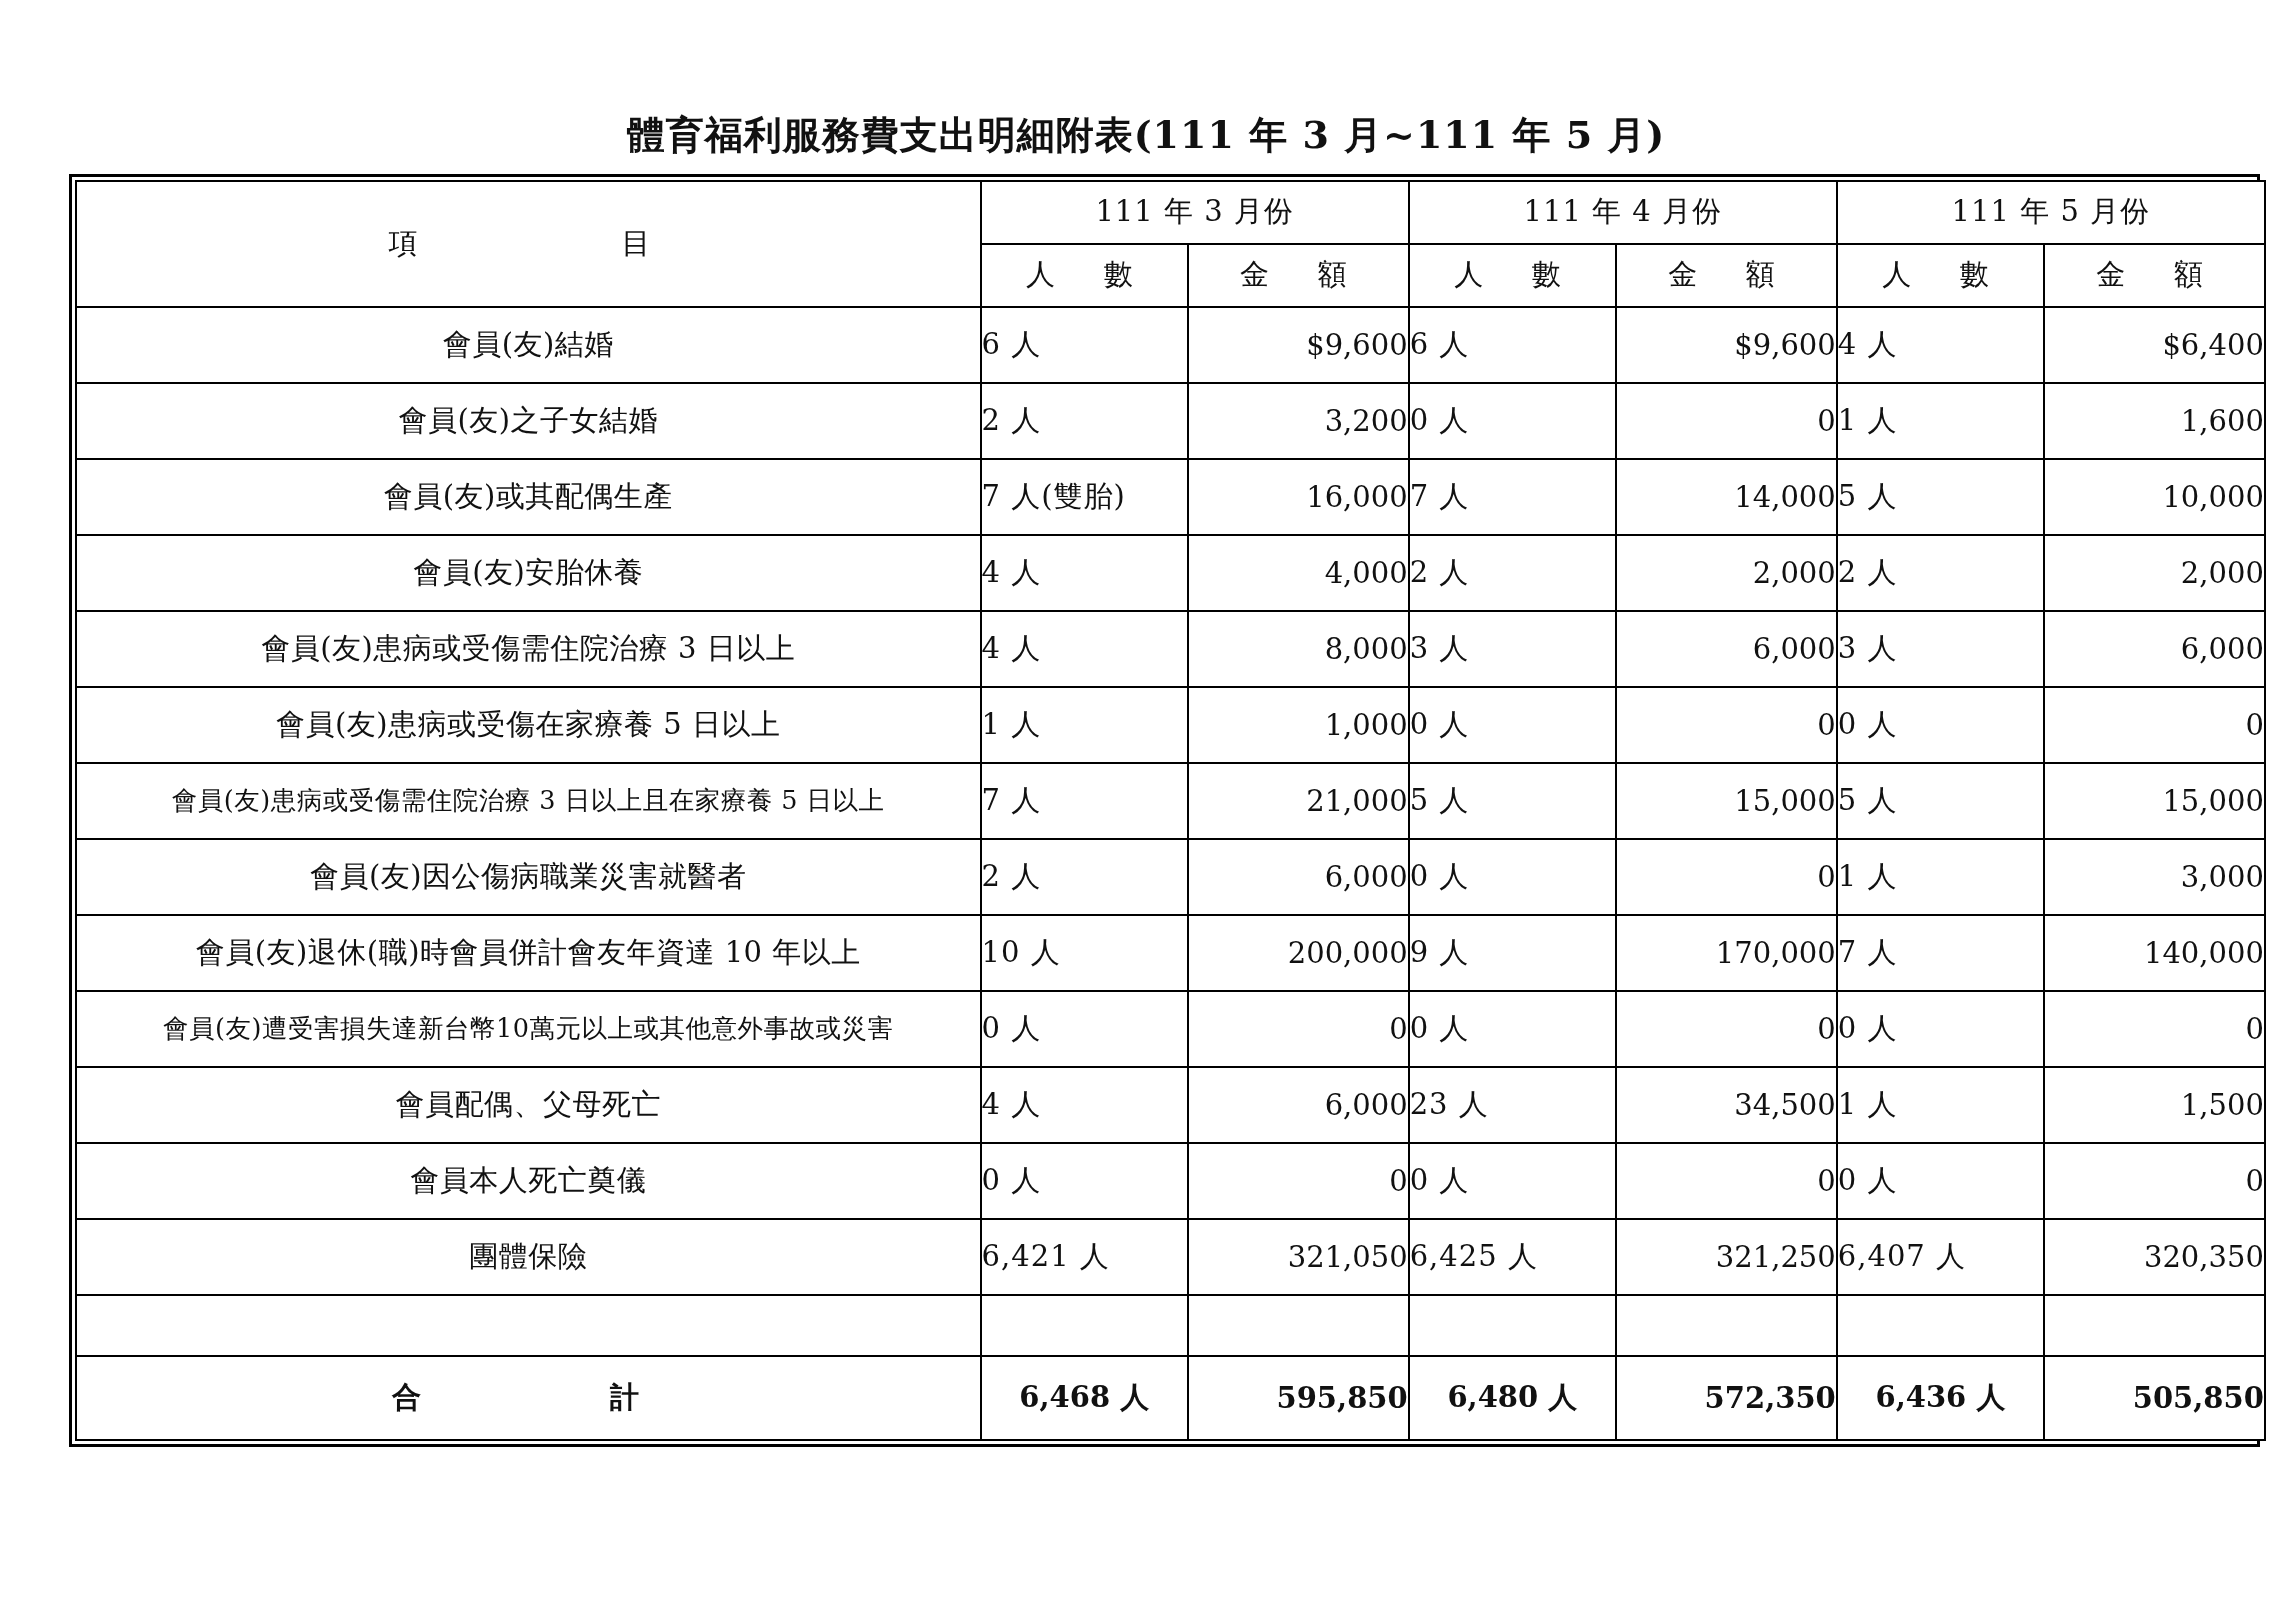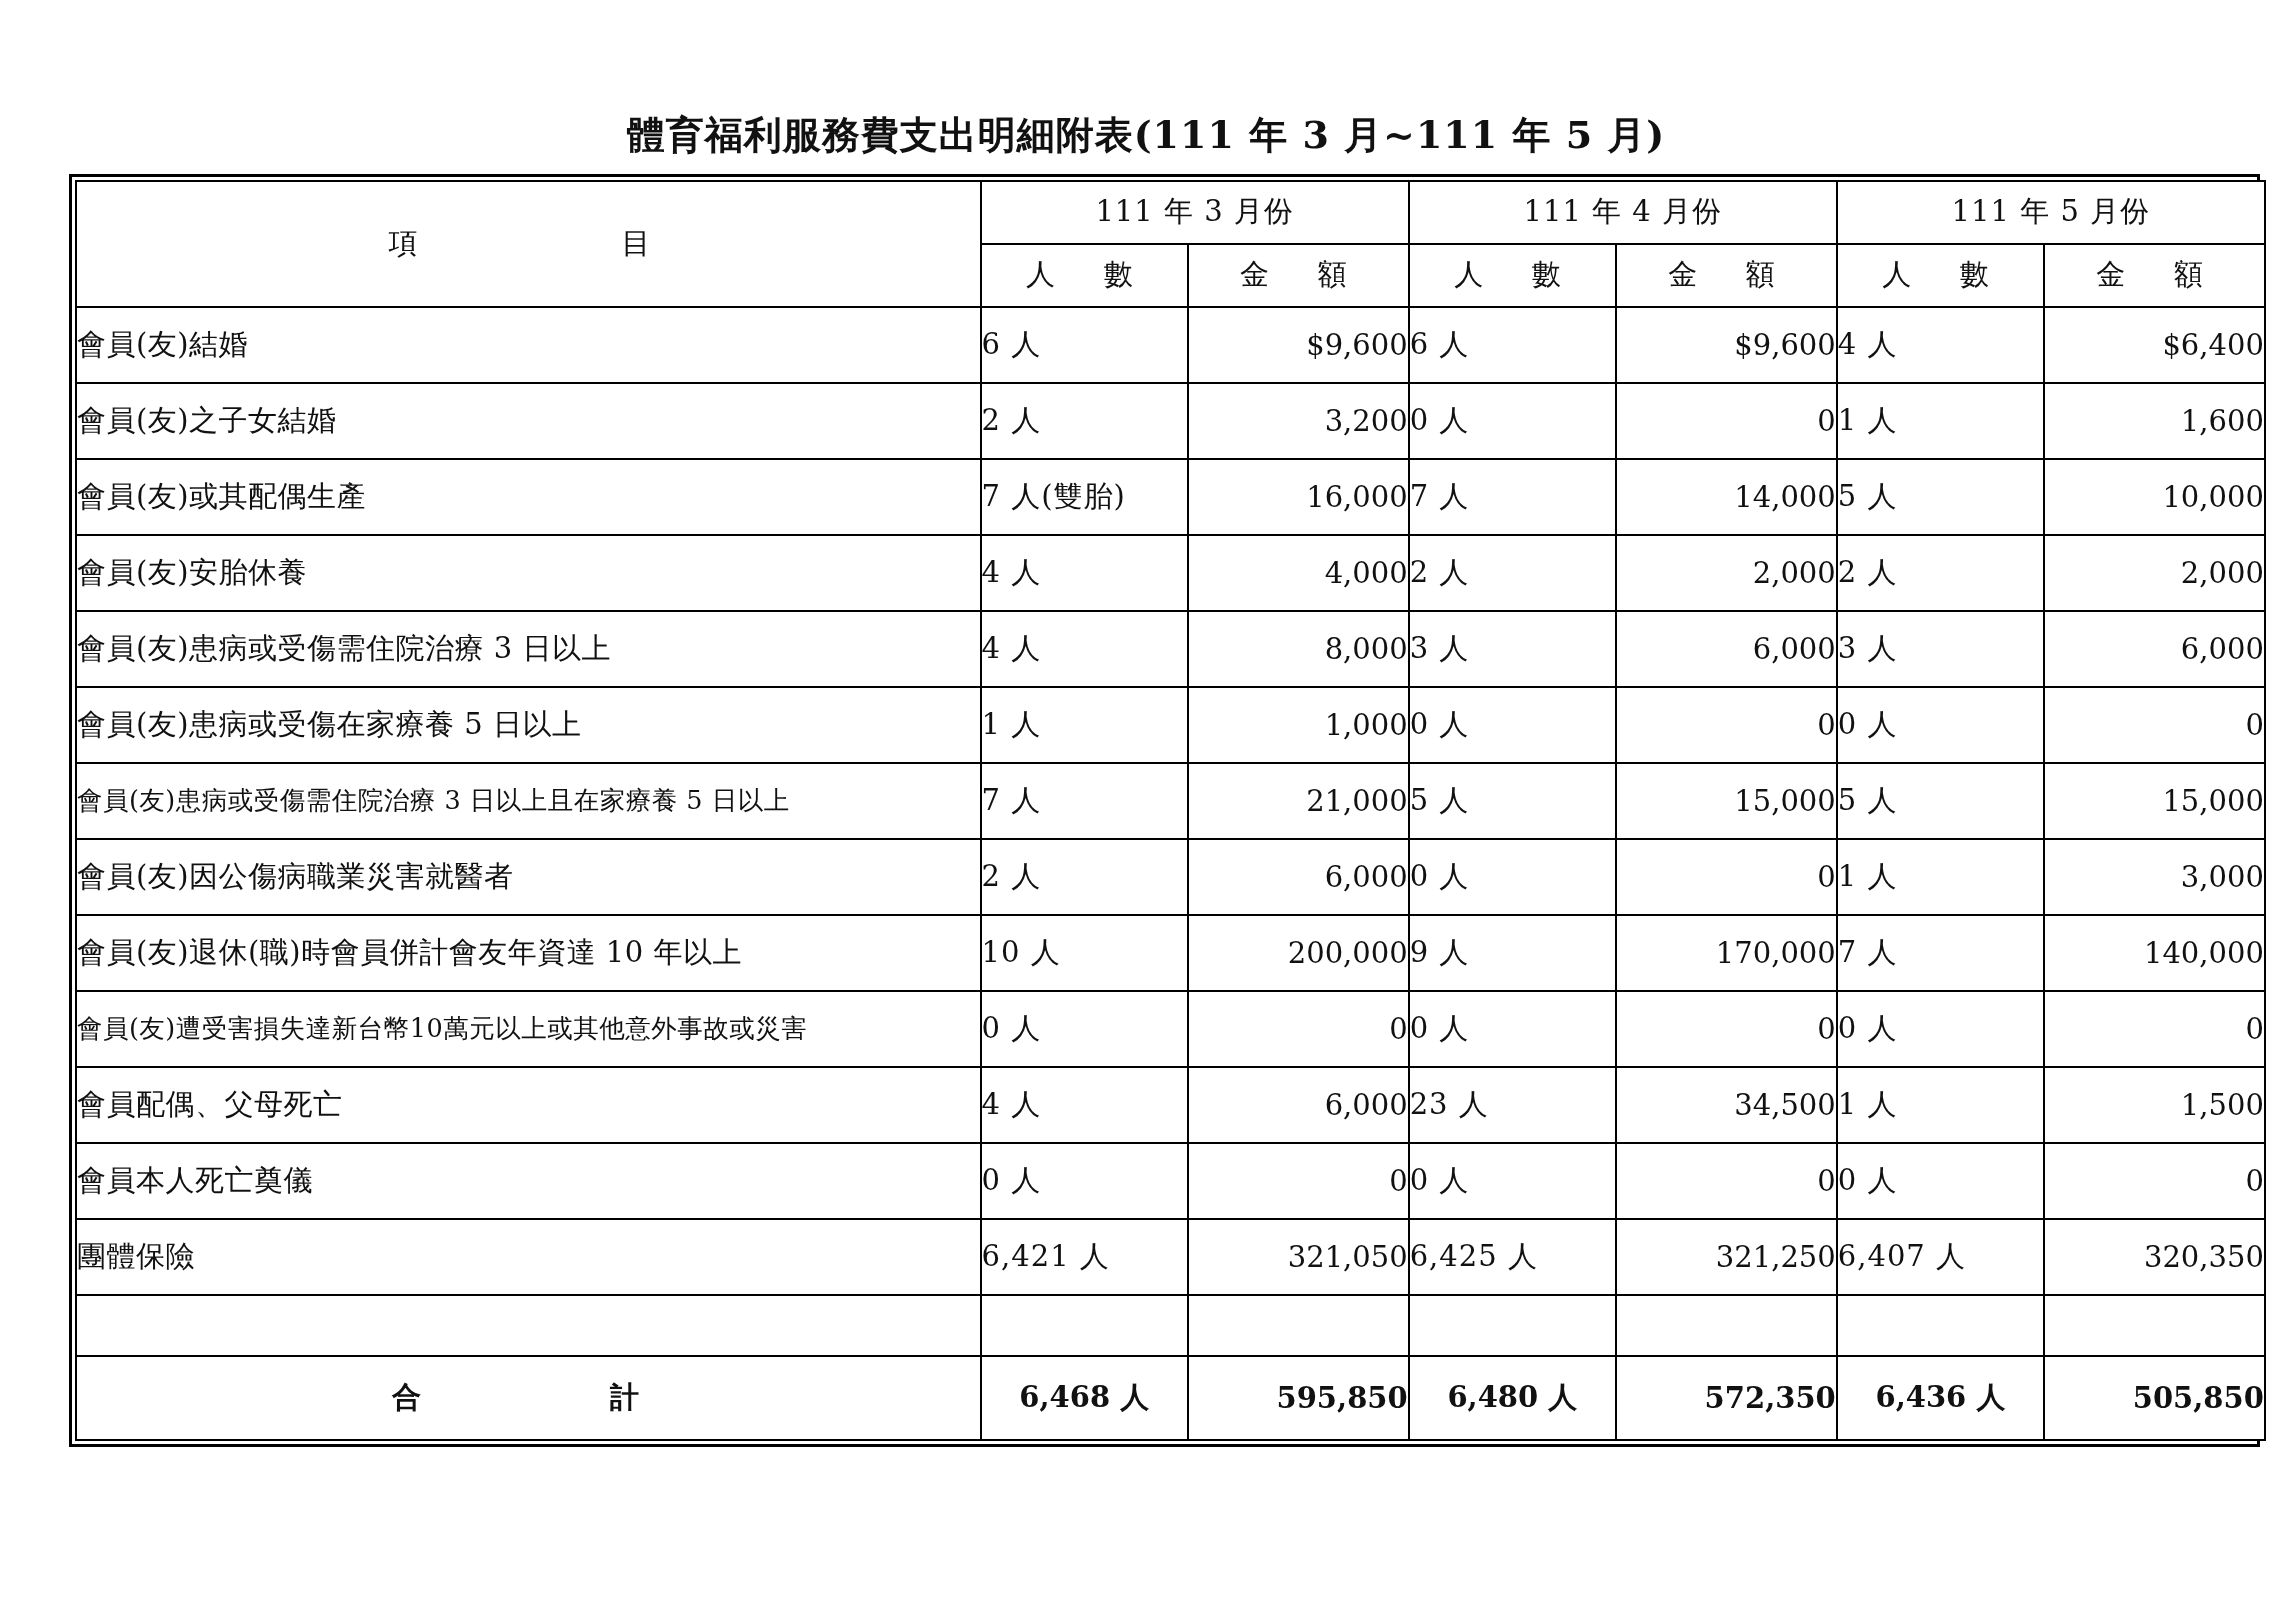--- a/index.html
+++ b/index.html
@@ -77,21 +77,21 @@
   }
   .hdr-sub {
     text-align: center;
     font-size: 27.4px;
     height: 61px;
     letter-spacing: 9.8px;
     padding-left: 9.8px;
     margin-left: 37px;
   }
   td.item {
-    text-align: left;
+    text-align: center;
     padding-left: 15.7px;
     font-size: 28px;
     height: 74px;
     line-height: 1.15;
     letter-spacing: 0.5px;
   }
   td.item.small {
     font-size: 25.5px;
   }
   td.num-ppl {

